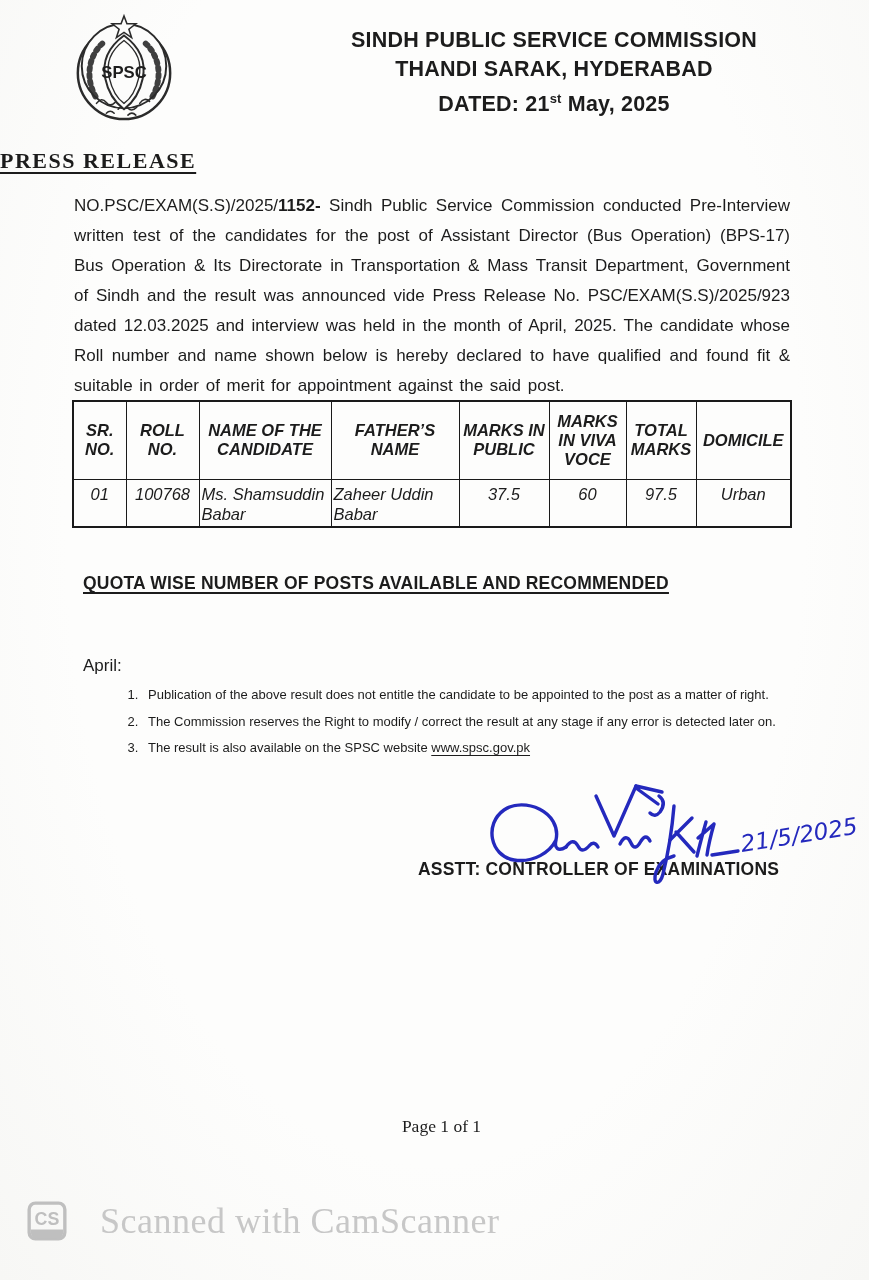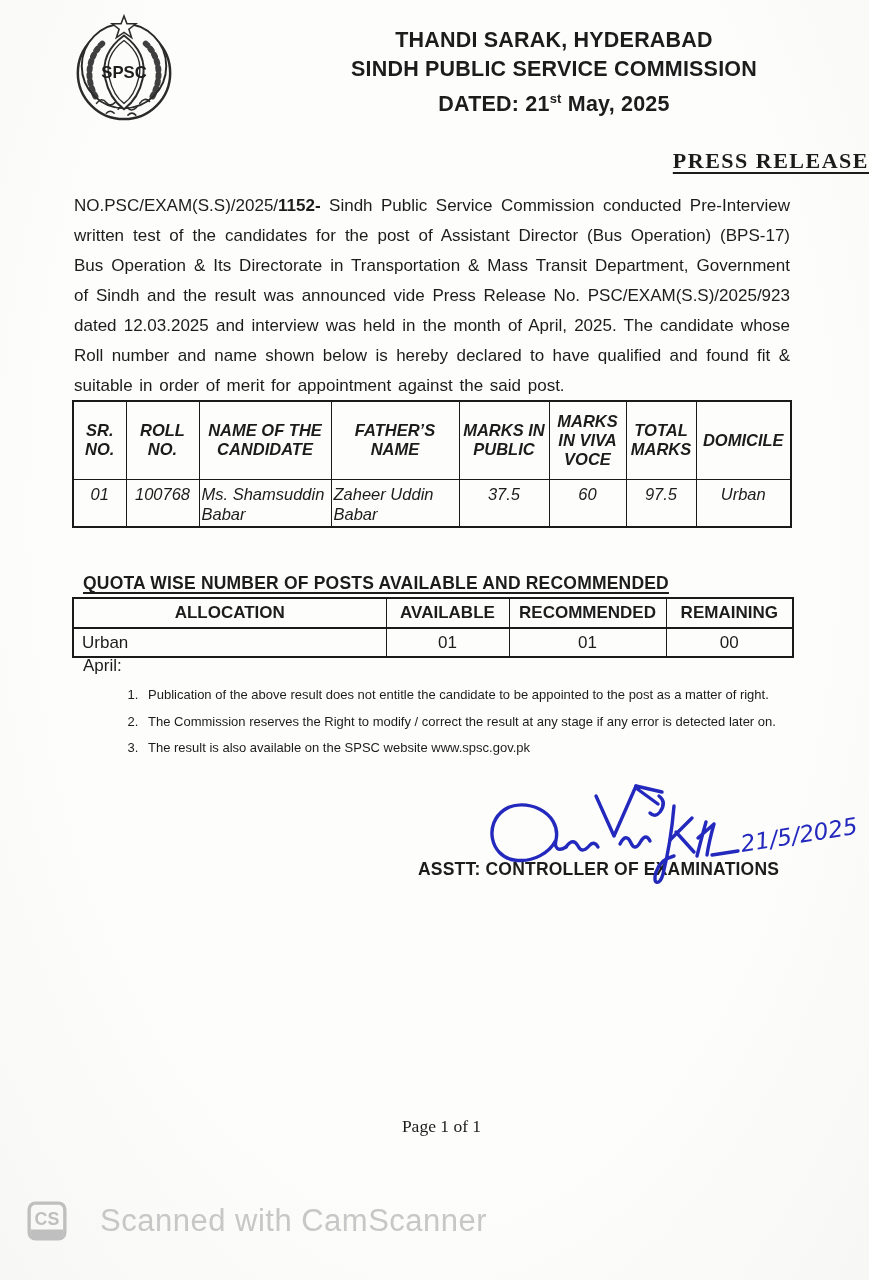--- a/index.html
+++ b/index.html
@@ -22,21 +22,21 @@
   .header-text {
     position: absolute; left: 308px; top: 26px; width: 492px;
     text-align: center; font-weight: bold; line-height: 29px;
     font-size: 21.5px; letter-spacing: 0.2px;
   }
   .header-text sup { font-size: 13px; font-weight: bold; }
 
   
   .press-title {
     position: absolute; top: 148px; left: 0; right: 0;
-    text-align: right;
+    text-align: left;
     font-family: "Liberation Serif", serif;
     font-weight: bold; font-size: 22px; letter-spacing: 1.5px;
   }
   .press-title span { text-decoration: underline; text-underline-offset: 4px; text-decoration-thickness: 2px; }
 
   
   .body-para {
     position: absolute; left: 74px; top: 191px; width: 716px;
     font-size: 17px; line-height: 30px;
     text-align: justify; word-spacing: 2px;
@@ -79,21 +79,21 @@
   .quota-table td.cell-left { text-align: left; padding-left: 8px; }
 
   
   .note-label { position: absolute; left: 83px; top: 656px; font-size: 17px; }
   .notes-list {
     position: absolute; left: 116px; top: 683px; width: 678px;
     font-size: 13px; line-height: 23.5px;
     list-style-position: outside; padding-left: 26px;
   }
   .notes-list li { margin-bottom: 3px; padding-left: 6px; text-align: justify; }
-  .url-link { text-underline-offset: 3px; }
+  .url-link { text-decoration: underline; text-underline-offset: 3px; }
 
   
   .signature-svg { position: absolute; left: 462px; top: 778px; width: 400px; height: 110px; z-index: 2; }
   .controller-title {
     position: absolute; left: 418px; top: 859px;
     font-size: 17.5px; font-weight: bold; letter-spacing: 0.2px; z-index: 1;
   }
 
   
   .page-number {
@@ -101,22 +101,22 @@
     text-align: center; text-indent: 14px;
     font-family: "Liberation Serif", serif; font-size: 17.5px;
   }
 
   .cs-bar {
     position: absolute; left: 26px; top: 1200px;
     display: flex; align-items: center; gap: 32px;
   }
   .cs-icon { width: 42px; height: 42px; }
   .cs-label {
-    font-size: 31px; color: #c7c7c7; letter-spacing: 0.5px;
-    font-family: Liberation Sans, sans-serif;
+    font-size: 36px; color: #c7c7c7; letter-spacing: 0.5px;
+    font-family: Liberation Serif, serif;
   }
 </style>
 </head>
 <body>
 
 <div class="page">
 
   <svg class="logo" viewBox="0 0 124 114">
     <g fill="none" stroke="#2b2b2b">
 
@@ -138,22 +138,22 @@
 
       <path d="M62,4 l3,8 9,0 -7,5.5 2.7,8.5 -7.7,-5.3 -7.7,5.3 2.7,-8.5 -7,-5.5 9,0 z" stroke-width="1.6" fill="#fcfcfb"></path>
 
       <path d="M62,24 C77,35 85,49 81,68 C78,83 70,93 62,99 C54,93 46,83 43,68 C39,49 47,35 62,24 Z" stroke-width="2" fill="#fcfcfb"></path>
       <path d="M62,29 C74,38 81,51 77,67 C74,80 69,88 62,93 C55,88 50,80 47,67 C43,51 50,38 62,29 Z" stroke-width="1.4" fill="none"></path>
     </g>
     <text x="62" y="67" text-anchor="middle" font-size="17" font-weight="bold" font-family="Liberation Sans, sans-serif" fill="#1e1e1e">SPSC</text>
   </svg>
 
   <div class="header-text">
+    <div>SINDH PUBLIC SERVICE COMMISSION</div>
     <div>THANDI SARAK, HYDERABAD</div>
-    <div>SINDH PUBLIC SERVICE COMMISSION</div>
     <div><span>DATED: 21</span><sup>st</sup><span> May, 2025</span></div>
   </div>
 
   <div class="press-title">
     <span>PRESS RELEASE</span>
   </div>
 
   <div class="body-para"><span class="ref-normal">NO.PSC/EXAM(S.S)/2025/</span><span class="ref-bold">1152-</span><span> Sindh Public Service Commission conducted Pre-Interview written test of the candidates for the post of Assistant Director (Bus Operation) (BPS-17) Bus Operation &amp; Its Directorate in Transportation &amp; Mass Transit Department, Government of Sindh and the result was announced vide Press Release No. PSC/EXAM(S.S)/2025/923 dated 12.03.2025 and interview was held in the month of April, 2025. The candidate whose Roll number and name shown below is hereby declared to have qualified and found fit &amp; suitable in order of merit for appointment against the said post.</span></div>
 
   <table class="marks-table">
@@ -187,44 +187,20 @@
         <td class="cell-left">Zaheer Uddin Babar</td>
         <td>37.5</td>
         <td>60</td>
         <td>97.5</td>
         <td>Urban</td>
       </tr>
     </tbody>
   </table>
 
   <div class="quota-title">QUOTA WISE NUMBER OF POSTS AVAILABLE AND RECOMMENDED</div>
-  <table class="quota-table">
-    <colgroup>
-      <col style="width:313px">
-        <col style="width:123px">
-        <col style="width:157px">
-        <col style="width:127px">
-    </colgroup>
-    <thead>
-      <tr>
-        <th>ALLOCATION</th>
-        <th>AVAILABLE</th>
-        <th>RECOMMENDED</th>
-        <th>REMAINING</th>
-      </tr>
-    </thead>
-    <tbody>
-      <tr>
-        <td class="cell-left">Urban</td>
-        <td>01</td>
-        <td>01</td>
-        <td>00</td>
-      </tr>
-    </tbody>
-  </table>
 
   <div class="note-label">April:</div>
   <ol class="notes-list">
     <li>Publication of the above result does not entitle the candidate to be appointed to the post as a matter of right.</li>
     <li>The Commission reserves the Right to modify / correct the result at any stage if any error is detected later on.</li>
     <li><span>The result is also available on the SPSC website </span><span class="url-link">www.spsc.gov.pk</span></li>
   </ol>
 
   <svg class="signature-svg" viewBox="0 0 400 110">
     <g fill="none" stroke="#2429bd" stroke-width="3.4" stroke-linecap="round" stroke-linejoin="round">

